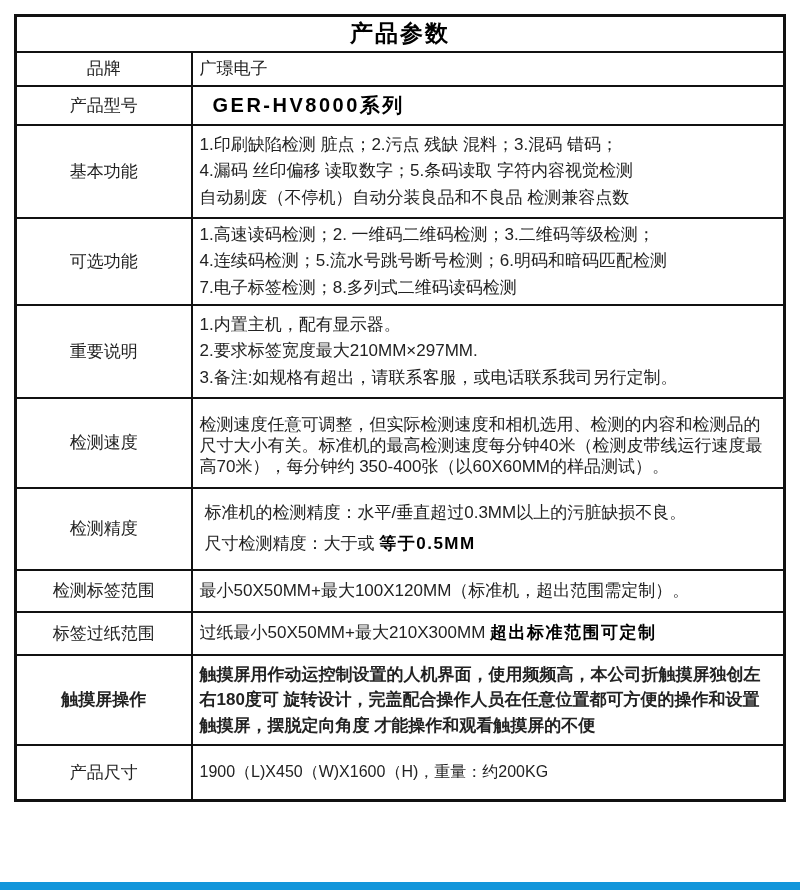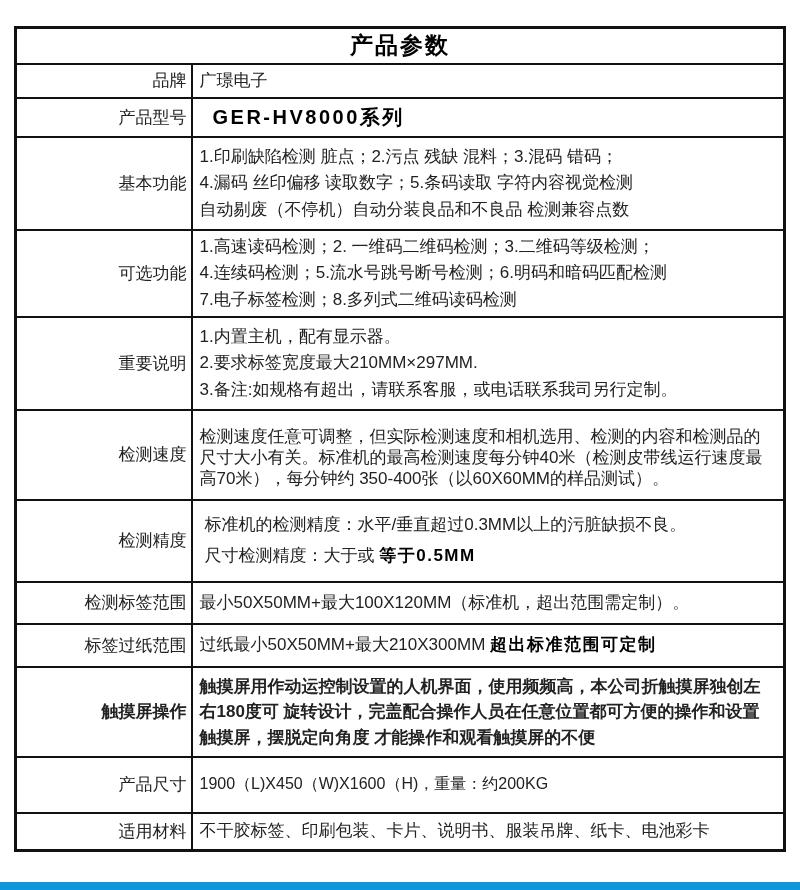--- a/index.html
+++ b/index.html
@@ -6,33 +6,33 @@
   html, body {
     width: 800px; height: 890px;
     background: #ffffff;
     font-family: "Liberation Sans", "DejaVu Sans", sans-serif;
     color: #1a1a1a;
     position: relative;
     overflow: hidden;
   }
   .spec-table {
     position: absolute;
-    left: 14px; top: 26px;
+    left: 14px; top: 14px;
     width: 772px;
     border-collapse: collapse;
     border: 3px solid #111;
     table-layout: fixed;
   }
   .spec-table td {
     border: 2px solid #111;
     vertical-align: middle;
   }
   .col-label { width: 176px; }
   td.label-cell {
-    text-align: right;
+    text-align: center;
     font-size: 17px;
     color: #222;
     padding: 2px 4px;
   }
   td.value-cell {
     font-size: 17px;
     color: #222;
     padding: 3px 7px;
     line-height: 1.55;
     text-align: left;
@@ -159,20 +159,16 @@
     <tr class="row-touch">
       <td class="label-cell">触摸屏操作</td>
       <td class="value-cell">触摸屏用作动运控制设置的人机界面，使用频频高，本公司折触摸屏独创左右180度可 旋转设计，完盖配合操作人员在任意位置都可方便的操作和设置触摸屏，摆脱定向角度 才能操作和观看触摸屏的不便</td>
     </tr>
 
     <tr class="row-size">
       <td class="label-cell">产品尺寸</td>
       <td class="value-cell">1900（L)X450（W)X1600（H)，重量：约200KG</td>
     </tr>
 
-    <tr class="row-material">
-      <td class="label-cell">适用材料</td>
-      <td class="value-cell">不干胶标签、印刷包装、卡片、说明书、服装吊牌、纸卡、电池彩卡</td>
-    </tr>
   </tbody>
 </table>
 
 <div class="bottom-bar" style="background: rgb(18, 150, 219);"></div>
 
 </body></html>

